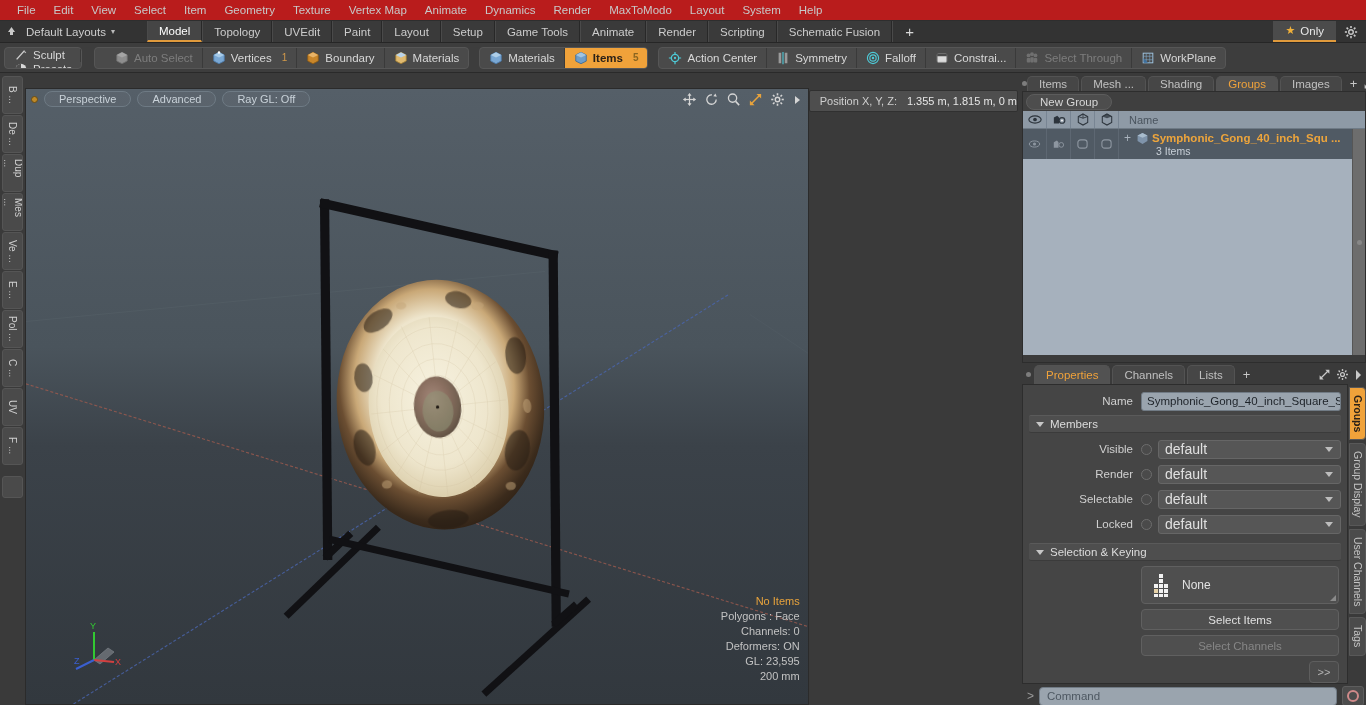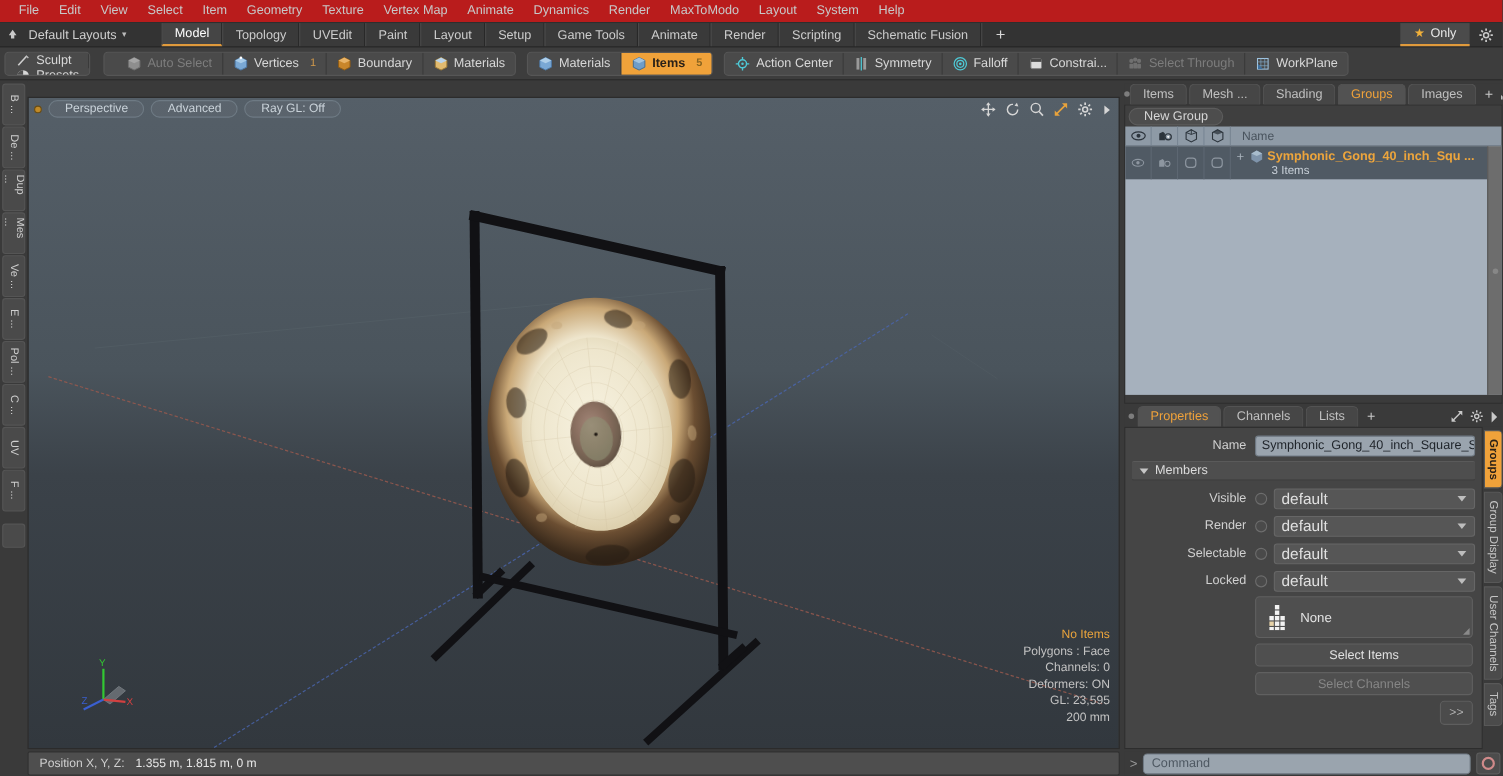--- a/index.html
+++ b/index.html
@@ -104,21 +104,21 @@
     color: #cfcfcf; font-size: 10px;
     writing-mode: vertical-rl; text-orientation: mixed;
     display: flex; align-items: center; justify-content: center;
     padding: 4px 0; cursor: default; height: 38px; overflow: hidden;
   }
   .vtab-spacer { flex: 0 0 9px; }
   .vtab.blank { height: 22px; }
 
   
   .viewcol {
-    flex: 1; display: flex; flex-direction: column;
+    flex: 1; display: flex; flex-direction: row;
     background: #3a3a3a; padding: 14px 2px 0 0;
   }
   .viewport {
     position: relative; flex: 1;
     background: linear-gradient(#555f68 0%, #4a545c 42%, #3b4249 58%, #32383e 100%);
     border: 1px solid #2b2b2b; overflow: hidden;
   }
   .vp-header {
     position: absolute; top: 0; left: 0; right: 0; height: 20px;
     display: flex; align-items: center; gap: 6px; padding-left: 5px;
@@ -901,20 +901,24 @@
               <div class="prow">
                 <div class="plabel">Locked</div>
                 <span class="radio"></span>
                 <div class="dd">
                   <span>default</span>
                   <span class="arrow"></span>
                 </div>
               </div>
             </div>
 
+          <div class="section" style="margin-top:8px">
+            <span class="tri down"></span>
+            <span>Selection &amp; Keying</span>
+          </div>
 
           <div style="padding:0 8px 0 118px">
             <div class="skbig">
               <svg width="22" height="24" viewBox="0 0 22 24">
                 <g fill="#f2f2f2">
                   <rect x="9" y="1" width="4" height="4"></rect>
                   <rect x="9" y="6" width="4" height="4"></rect>
                   <rect x="4" y="11" width="4" height="4"></rect>
                     <rect x="9" y="11" width="4" height="4"></rect>
                     <rect x="14" y="11" width="4" height="4"></rect>

